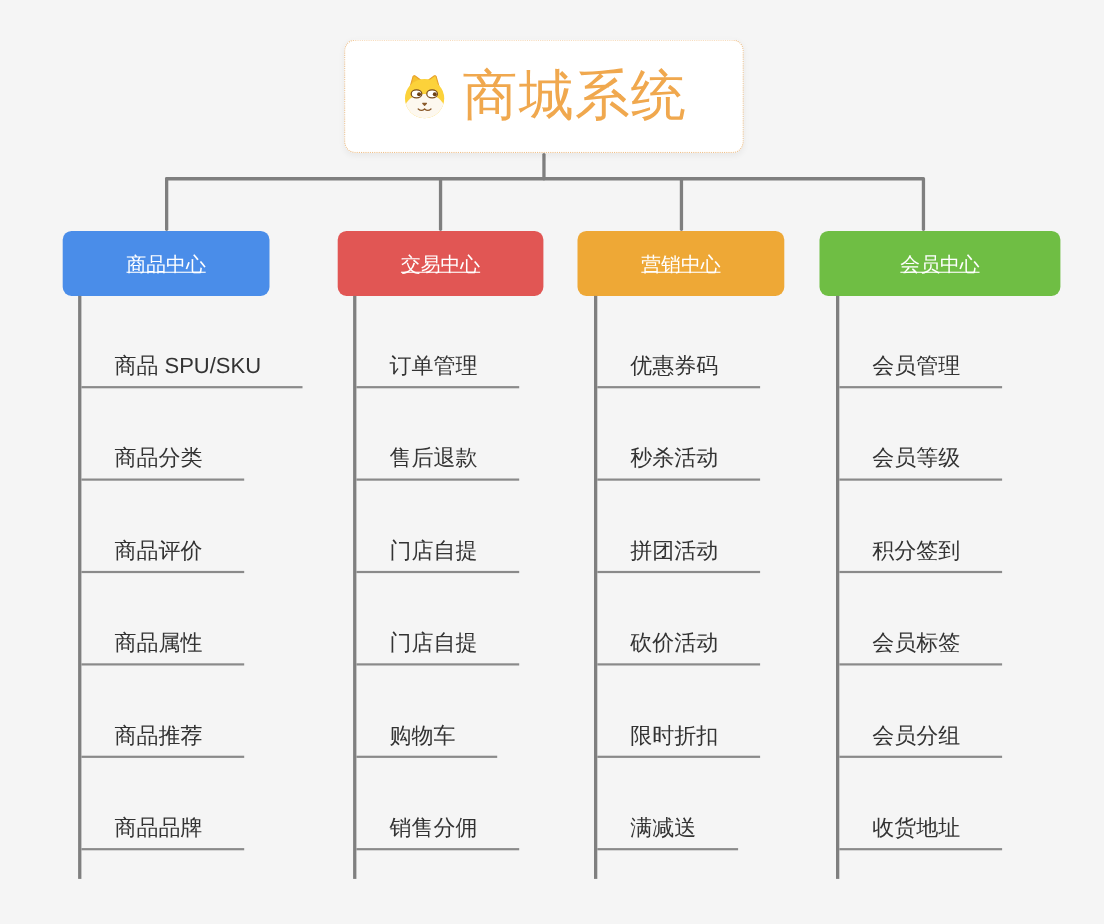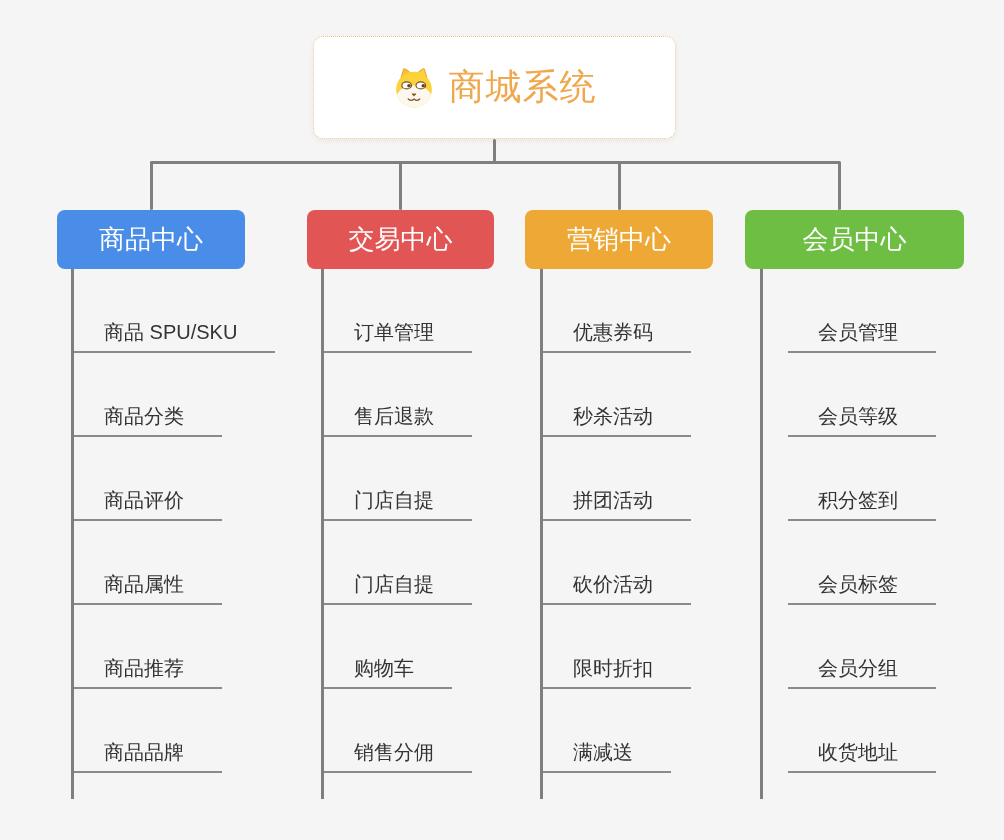--- a/index.html
+++ b/index.html
@@ -19,34 +19,34 @@
   .root-node{
     position:absolute;left:313px;top:36px;width:363px;height:103px;
     background:#ffffff;
     border:1.5px dotted #efc089;
     border-radius:10px;
     box-shadow:0 2px 6px rgba(0,0,0,0.05);
     display:flex;align-items:center;justify-content:center;gap:14px;
     box-sizing:border-box;
   }
   .root-title{
-    font-size:36px;
+    font-size:50px;
     color:#f0a84e;
     letter-spacing:1px;
     white-space:nowrap;
   }
   
   .branch-box{
     position:absolute;top:210px;height:59px;
     border-radius:8px;
     display:flex;align-items:center;justify-content:center;
     box-sizing:border-box;
   }
   .branch-label{
-    color:#ffffff;font-size:26px;white-space:nowrap;
+    color:#ffffff;font-size:18px;white-space:nowrap;text-decoration:underline;
   }
   
   .leaf-column{
     position:absolute;top:269px;height:530px;
     border-left:3px solid #7f7f7f;
     box-sizing:border-box;
   }
   .leaf-item{
     height:84px;
     display:flex;align-items:flex-end;
@@ -167,21 +167,21 @@
         <span class="leaf-label">砍价活动</span>
       </div>
     <div class="leaf-item">
         <span class="leaf-label">限时折扣</span>
       </div>
     <div class="leaf-item">
         <span class="leaf-label">满减送</span>
       </div>
   </div>
 
-  <div class="leaf-column" style="left:760px;padding-left:25px;">
+  <div class="leaf-column" style="left:760px;">
     <div class="leaf-item">
         <span class="leaf-label">会员管理</span>
       </div>
     <div class="leaf-item">
         <span class="leaf-label">会员等级</span>
       </div>
     <div class="leaf-item">
         <span class="leaf-label">积分签到</span>
       </div>
     <div class="leaf-item">

